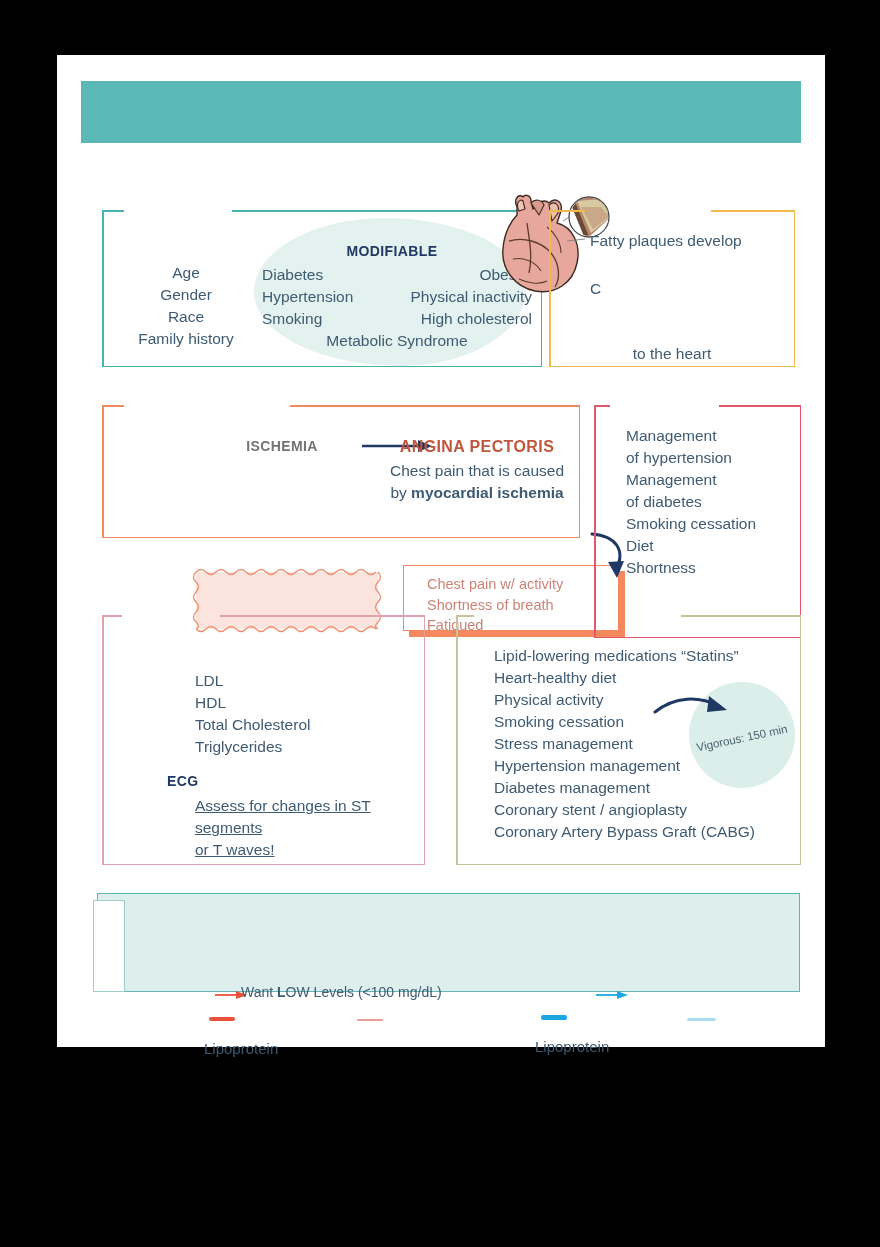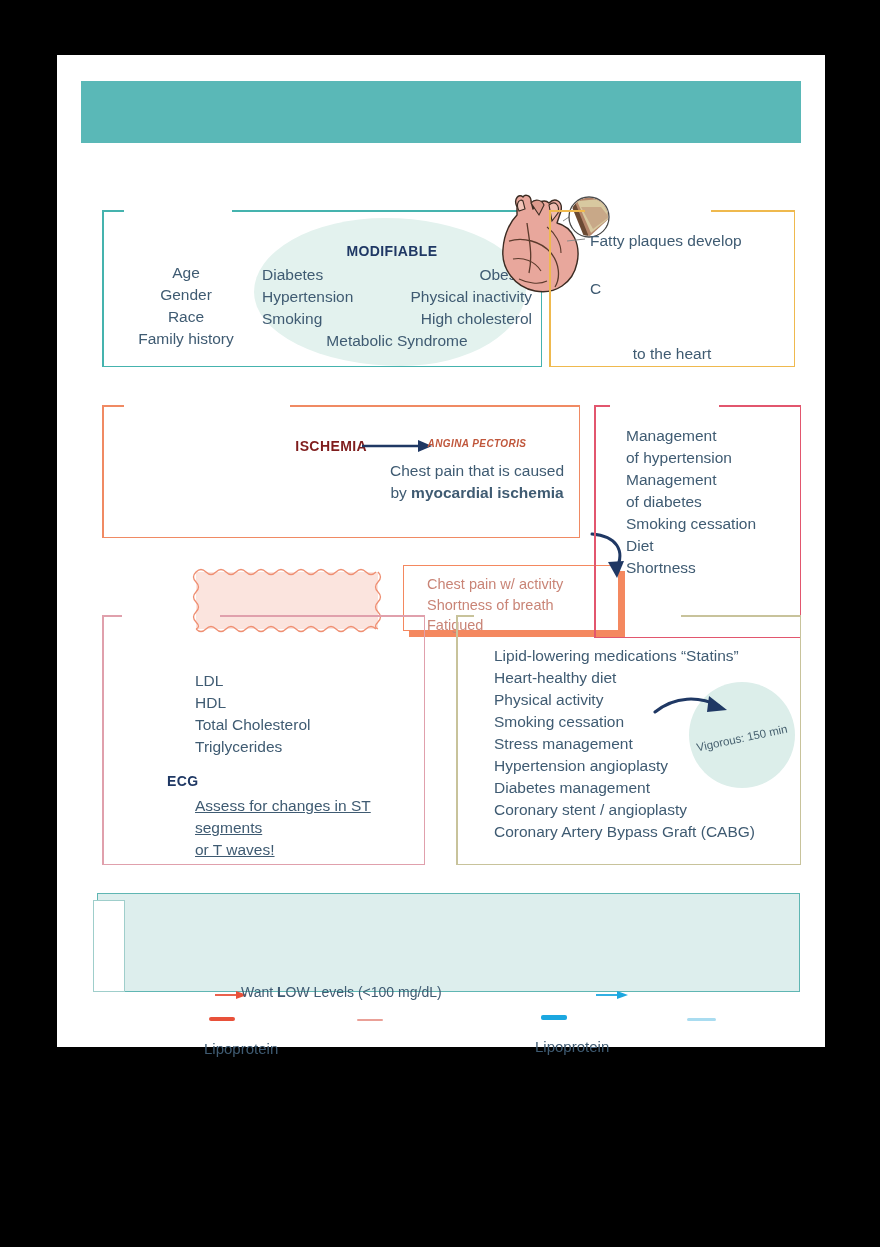--- a/index.html
+++ b/index.html
@@ -92,23 +92,23 @@
   #heart-illu { position: absolute; left: 430px; top: 132px; width: 125px; height: 122px; }
 
   
   #plaque-box { left: 492px; top: 155px; width: 246px; height: 157px; color: #efb94e; padding-left: 36px; }
   #plaque-line1 { position: absolute; left: 41px; top: 20px; }
   #plaque-line2 { position: absolute; left: 41px; top: 68px; }
   #plaque-line3 { position: absolute; left: 0; right: 0; top: 133px; text-align: center; }
 
   
   #isch-box { left: 45px; top: 350px; width: 478px; height: 133px; color: #f08a63; }
-  #isch-title { position: absolute; left: 95px; top: 33px; width: 170px; text-align: right; color: #7f1d1d; font-size: 14px; }
+  #isch-title { position: absolute; left: 95px; top: 33px; width: 170px; text-align: center; color: #737373; font-size: 14px; }
   #isch-sub { position: absolute; left: 20px; top: 55px; width: 320px; text-align: center; }
-  #ang-title { position: absolute; left: 275px; top: 33px; width: 200px; text-align: center; color: #c0573c; font-size: 10px; font-style: italic; }
+  #ang-title { position: absolute; left: 275px; top: 33px; width: 200px; text-align: center; color: #c0573c; font-size: 16px; }
   #ang-sub { position: absolute; left: 265px; top: 55px; width: 220px; text-align: center; }
   #isch-arrow { position: absolute; left: 258px; top: 33px; width: 74px; height: 16px; }
 
   
   #wavy-box { position: absolute; left: 135px; top: 513px; width: 190px; height: 65px; }
 
   
   #sym-shadow {
     position: absolute; left: 352px; top: 516px; width: 216px; height: 66px;
     background: #f4885f;
@@ -342,21 +342,21 @@
     <div id="tx-circle">
       <div id="tx-circle-label">Vigorous: 150 min</div>
     </div>
 
     <div id="tx-list" class="body-txt">
       <div>Lipid-lowering medications “Statins”</div>
       <div>Heart-healthy diet</div>
       <div>Physical activity</div>
       <div>Smoking cessation</div>
       <div>Stress management</div>
-      <div>Hypertension angioplasty</div>
+      <div>Hypertension management</div>
       <div>Diabetes management</div>
       <div>Coronary stent / angioplasty</div>
       <div>Coronary Artery Bypass Graft (CABG)</div>
     </div>
 
     <svg id="tx-arrow" viewBox="0 0 82 30">
       <path d="M2 18 C22 2 46 2 66 12" fill="none" stroke="#1f3864" stroke-width="3" stroke-linecap="round"></path>
       <path d="M56 2 L74 16 L54 18 Z" fill="#1f3864"></path>
     </svg>
   </div>

